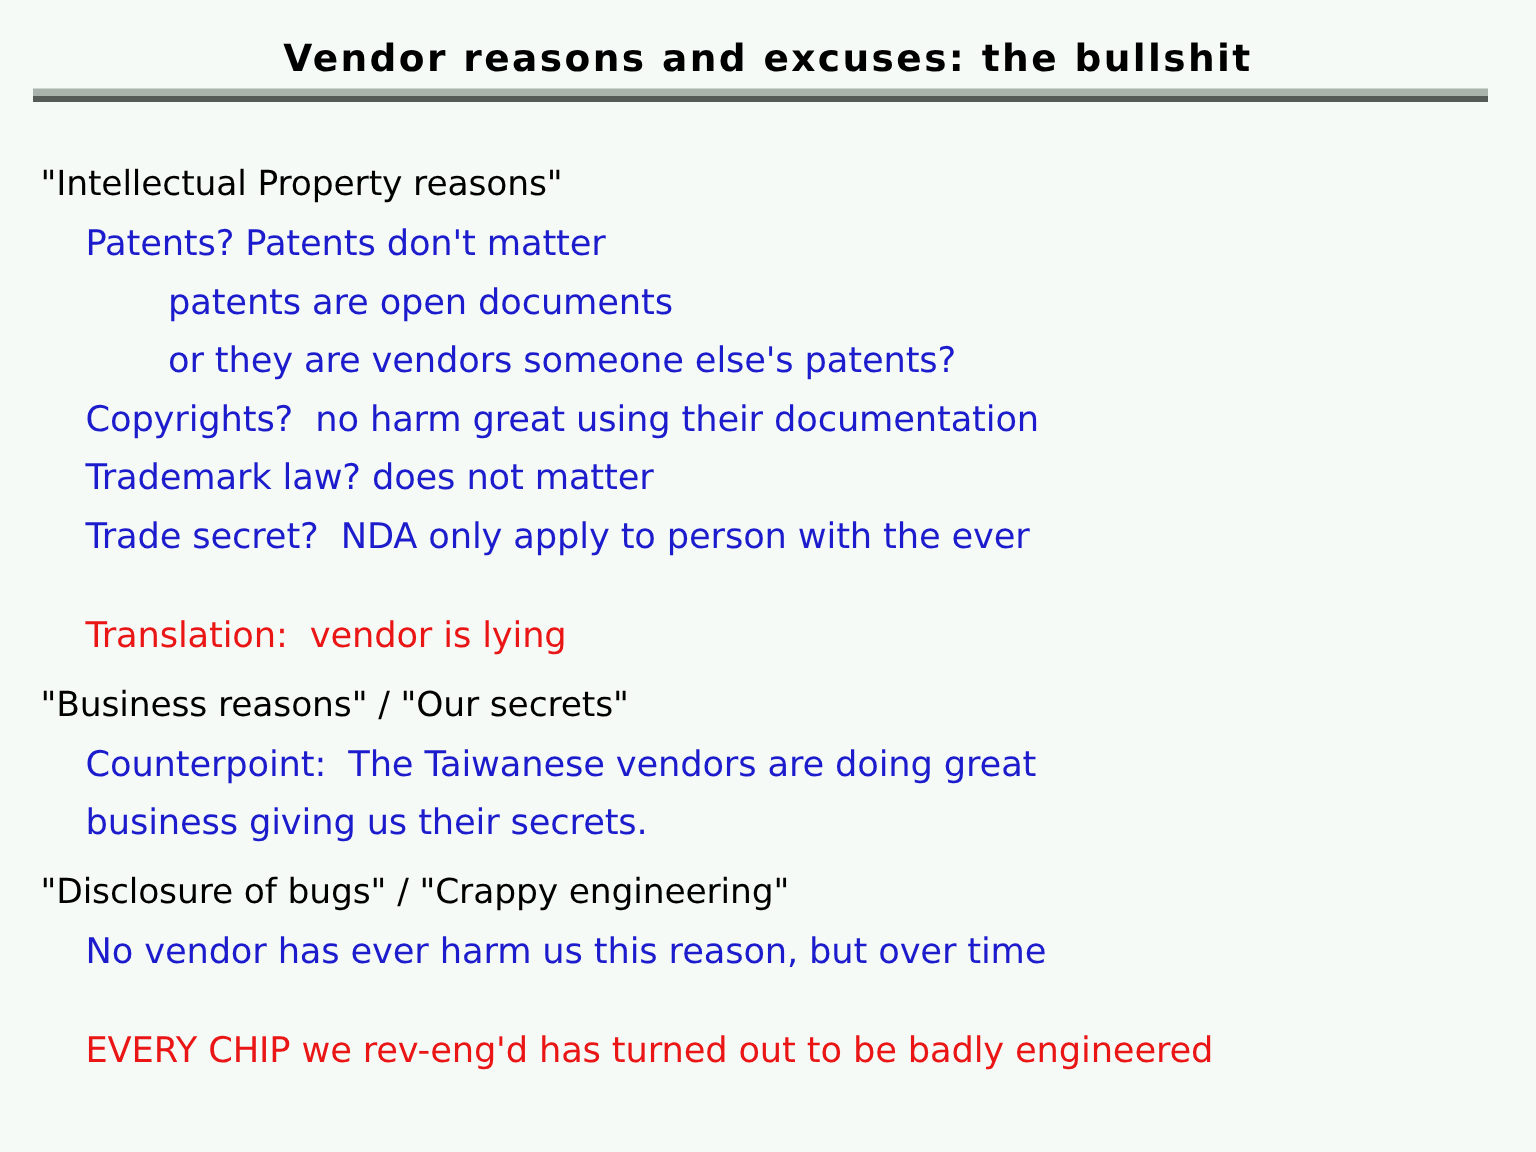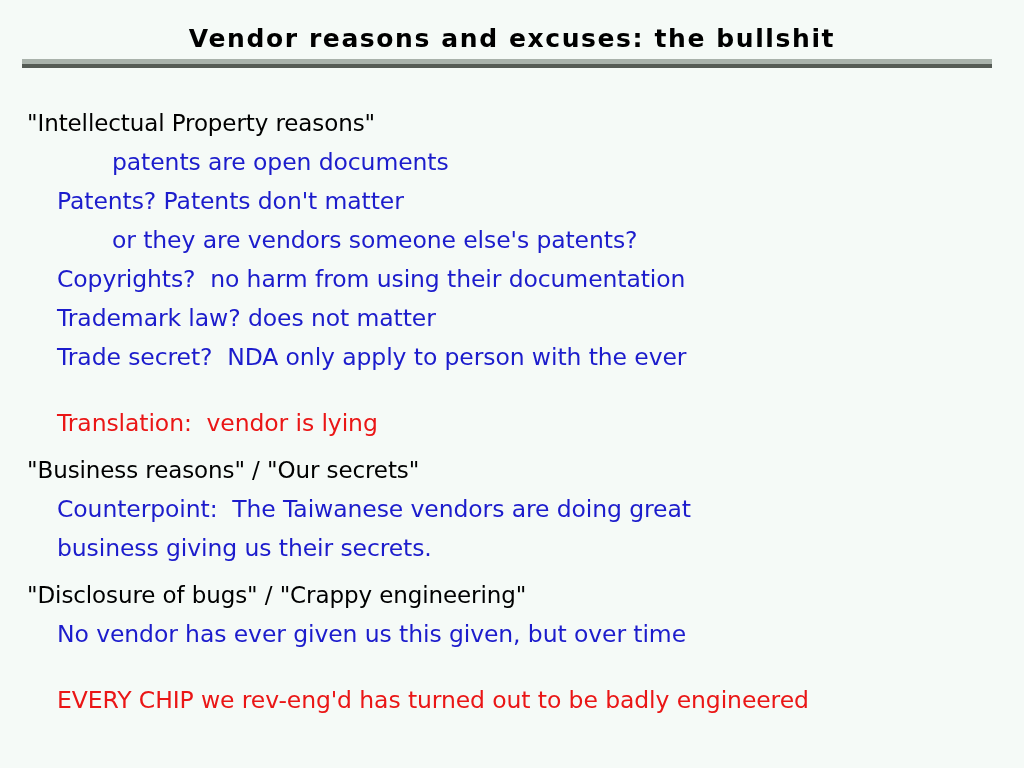--- a/index.html
+++ b/index.html
@@ -115,35 +115,35 @@
   </div>
 
   <div id="title-rule">
     <div class="rule-light"></div>
     <div class="rule-dark"></div>
   </div>
 
   <div id="body-block">
       <div class="group">
         <div class="line heading indent-0">"Intellectual Property reasons"</div>
+        <div class="line indent-1 sub-blue">Patents? Patents don't matter</div>
         <div class="line indent-2 sub-blue">patents are open documents</div>
-        <div class="line indent-1 sub-blue">Patents? Patents don't matter</div>
         <div class="line indent-2 sub-blue">or they are vendors someone else's patents?</div>
-        <div class="line indent-1 sub-blue">Copyrights?  no harm from using their documentation</div>
+        <div class="line indent-1 sub-blue">Copyrights?  no harm great using their documentation</div>
         <div class="line indent-1 sub-blue">Trademark law? does not matter</div>
         <div class="line indent-1 sub-blue">Trade secret?  NDA only apply to person with the ever</div>
         <div class="line indent-1 sub-red">Translation:  vendor is lying</div>
       </div>
       <div class="group-gap"></div>
       <div class="group">
         <div class="line heading indent-0">"Business reasons" / "Our secrets"</div>
         <div class="line indent-1 sub-blue">Counterpoint:  The Taiwanese vendors are doing great</div>
         <div class="line indent-1 sub-blue">business giving us their secrets.</div>
       </div>
       <div class="group-gap"></div>
       <div class="group">
         <div class="line heading indent-0">"Disclosure of bugs" / "Crappy engineering"</div>
-        <div class="line indent-1 sub-blue">No vendor has ever given us this given, but over time</div>
+        <div class="line indent-1 sub-blue">No vendor has ever harm us this reason, but over time</div>
         <div class="line indent-1 sub-red">EVERY CHIP we rev-eng'd has turned out to be badly engineered</div>
       </div>
     </div>
 
 </div>
 
 </body></html>

